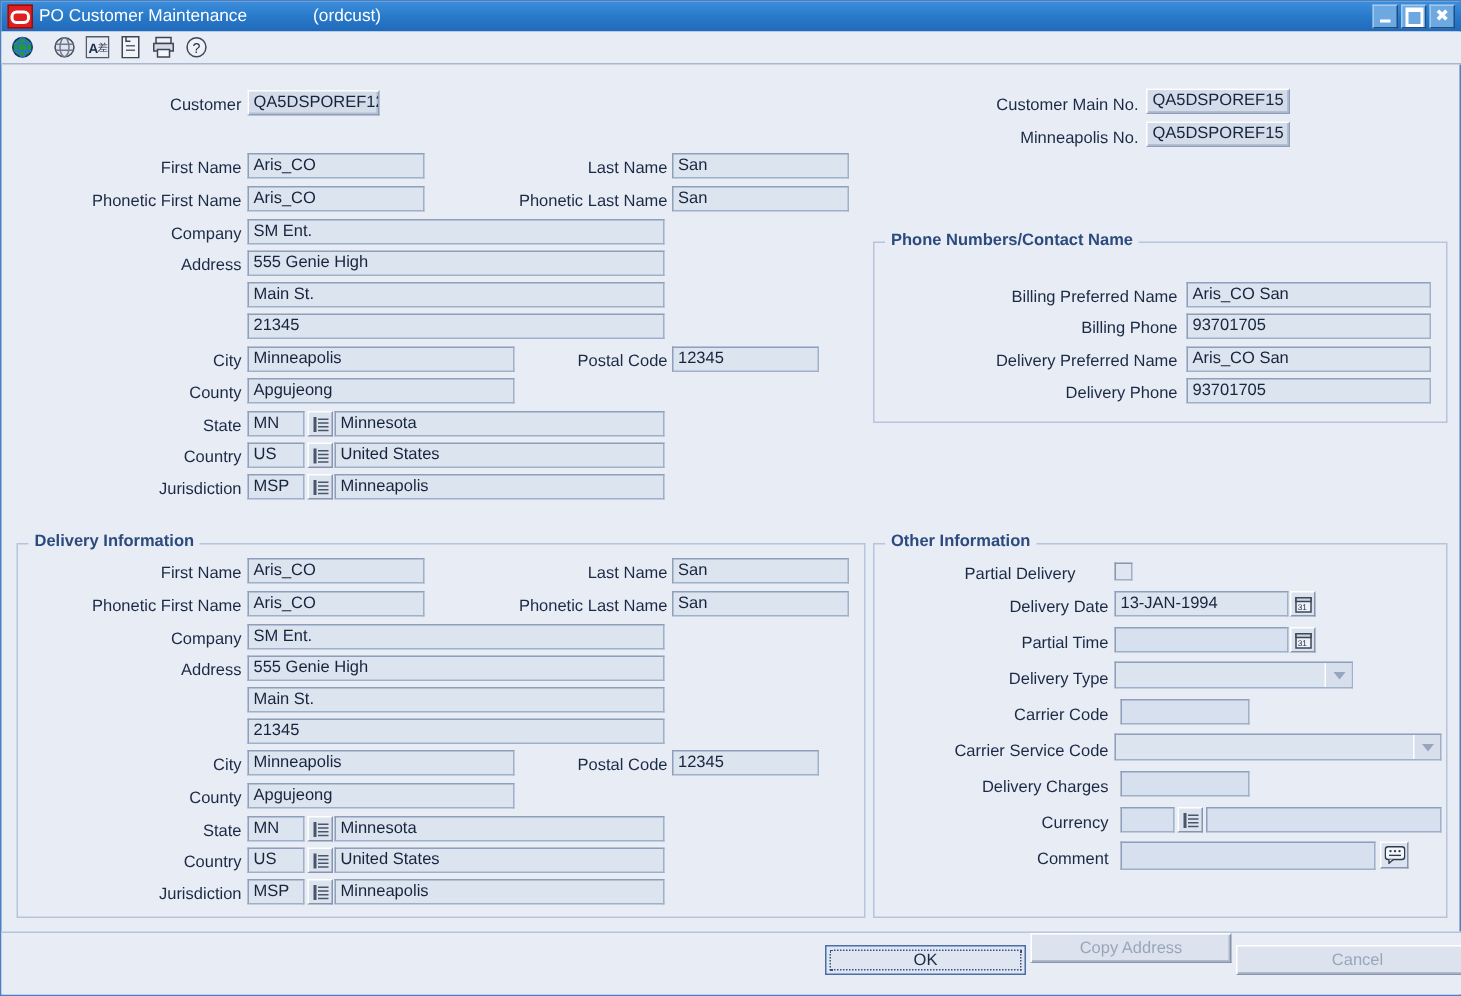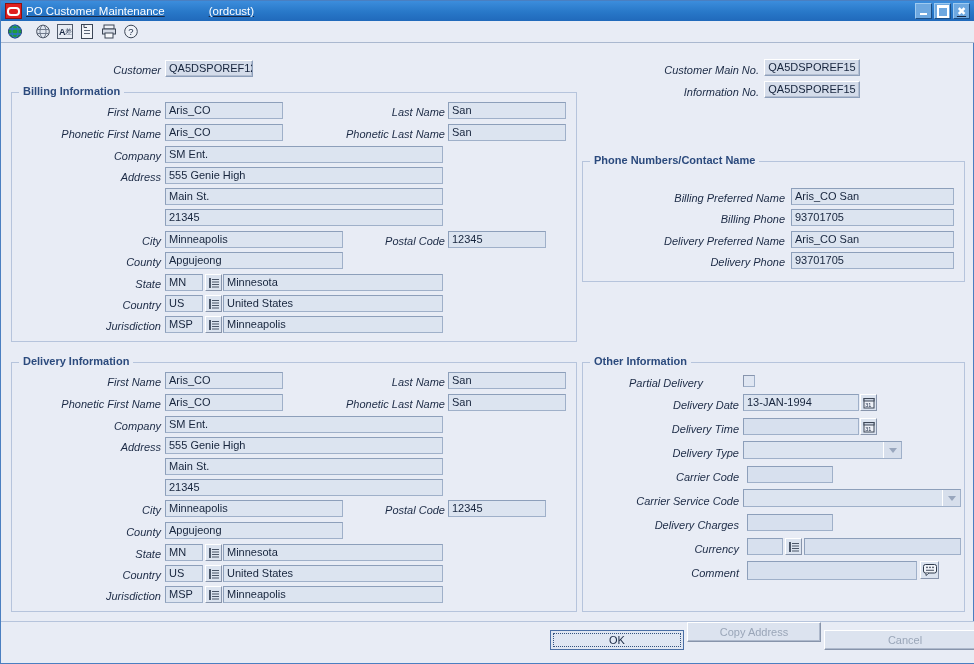--- a/index.html
+++ b/index.html
@@ -10,21 +10,21 @@
     background:#e8ecf5;
     color:#1b2a45;
     -webkit-font-smoothing:none;
   }
   #app{position:relative;width:974px;height:664px;background:#e8ecf5;
        border:1px solid #4a7fc1;box-sizing:border-box;}
 
   
   .titlebar{position:absolute;left:0;top:0;width:974px;height:20px;
     background:linear-gradient(to bottom,#3c8ddc 0%,#2878c8 55%,#2069bb 100%);
-    display:flex;align-items:center;box-sizing:border-box;padding:0 2px;text-decoration:underline;}
+    display:flex;align-items:center;box-sizing:border-box;padding:0 2px;}
   .appicon{width:15px;height:14px;background:#e02020;border:1px solid #8d1111;
     margin:0 4px 0 2px;display:flex;align-items:center;justify-content:center;flex:none;}
   .appicon i{display:block;width:9px;height:5px;border:2px solid #fff;border-radius:4px;}
   .titletext{color:#fff;font-size:11.5px;white-space:nowrap;flex:none;}
   .titlesub{color:#fff;font-size:11.5px;margin-left:44px;flex:none;}
   .winbtns{margin-left:auto;display:flex;gap:2px;padding-right:3px;}
   .wbtn{width:15px;height:14px;background:#6ea8e0;border:1px solid #9ecaf0;
     border-right-color:#1c4f86;border-bottom-color:#1c4f86;
     display:flex;align-items:center;justify-content:center;}
   .wbtn span{display:block;}
@@ -40,21 +40,21 @@
     justify-content:center;border:1px solid transparent;}
   .tbtn svg{display:block;}
   .tbsep{width:6px;}
 
   
   .grp{position:absolute;border:1px solid #b6c4dc;background:transparent;box-sizing:border-box;}
   .grp > .gtitle{position:absolute;top:-8px;left:7px;background:#e8ecf5;
     padding:0 4px;font-weight:bold;font-size:11px;color:#2b4a7d;white-space:nowrap;}
 
   .lbl{position:absolute;text-align:right;font-size:11px;color:#1b2a45;
-    line-height:14px;white-space:nowrap;font-style:italic;}
+    line-height:14px;white-space:nowrap;}
 
   .fld{position:absolute;box-sizing:border-box;height:17px;line-height:15px;
     background:#dce4f0;border:1px solid #9fb0c9;
     border-top-color:#8d9fba;border-left-color:#8d9fba;
     font-size:11px;color:#16243c;padding:0 3px;white-space:nowrap;overflow:hidden;}
   .fld.ctr{text-align:center;}
   .fld.btnlike{background:#d4dcea;border:1px solid #fff;
     border-right-color:#8d9fba;border-bottom-color:#8d9fba;
     box-shadow:inset -1px -1px 0 #b3bed1;height:17px;}
   .fld.empty{background:#d7e0ee;}
@@ -166,26 +166,23 @@
       </svg>
     </div>
   </div>
 
   <div class="lbl" style="left:60px;top:62px;width:100px;">Customer</div>
   <div class="fld btnlike" style="left:164px;top:59px;width:88px;">QA5DSPOREF12</div>
 
   <div class="lbl" style="left:590px;top:62px;width:168px;">Customer Main No.</div>
   <div class="fld btnlike ctr" style="left:763px;top:58px;width:96px;">QA5DSPOREF15</div>
 
-  <div class="lbl" style="left:590px;top:84px;width:168px;">Information No.</div>
+  <div class="lbl" style="left:590px;top:84px;width:168px;">Minneapolis No.</div>
   <div class="fld btnlike ctr" style="left:763px;top:80px;width:96px;">QA5DSPOREF15</div>
 
-  <div class="grp" style="left:10px;top:91px;width:566px;height:250px;">
-    <div class="gtitle">Billing Information</div>
-  </div>
 
   <div class="lbl" style="left:30px;top:104px;width:130px;">First Name</div>
   <div class="fld" style="left:164px;top:101px;width:118px;">Aris_CO</div>
   <div class="lbl" style="left:310px;top:104px;width:134px;">Last Name</div>
   <div class="fld" style="left:447px;top:101px;width:118px;">San</div>
 
   <div class="lbl" style="left:30px;top:126px;width:130px;">Phonetic First Name</div>
   <div class="fld" style="left:164px;top:123px;width:118px;">Aris_CO</div>
   <div class="lbl" style="left:310px;top:126px;width:134px;">Phonetic Last Name</div>
   <div class="fld" style="left:447px;top:123px;width:118px;">San</div>
@@ -327,34 +324,34 @@
         <rect x="4" y="7" width="7" height="1" fill="#4a5668"></rect>
         <rect x="4" y="9.5" width="7" height="1" fill="#4a5668"></rect>
       </svg>
   </div>
   <div class="fld" style="left:222px;top:585px;width:220px;">Minneapolis</div>
 
   <div class="grp" style="left:581px;top:361px;width:383px;height:250px;">
     <div class="gtitle">Other Information</div>
   </div>
 
-  <div class="lbl" style="left:584px;top:375px;width:118px;">Partial Delivery</div>
+  <div class="lbl" style="left:620px;top:375px;width:118px;text-align:center;">Partial Delivery</div>
   <div class="chk" style="left:742px;top:374px;"></div>
 
   <div class="lbl" style="left:600px;top:397px;width:138px;">Delivery Date</div>
   <div class="fld" style="left:742px;top:393px;width:116px;">13-JAN-1994</div>
   <div class="calbtn" style="left:859px;top:393px;">
     <svg width="12" height="12" viewBox="0 0 12 12">
       <rect x="1" y="1.5" width="10" height="9.5" fill="#eef1f7" stroke="#3c4656"></rect>
       <rect x="1" y="1.5" width="10" height="2.5" fill="#c9d2e0" stroke="#3c4656"></rect>
       <text x="2.2" y="9.6" font-family="Liberation Sans, sans-serif" font-size="5.5" fill="#1b2a45">31</text>
     </svg>
   </div>
 
-  <div class="lbl" style="left:600px;top:421px;width:138px;">Delivery Time</div>
+  <div class="lbl" style="left:600px;top:421px;width:138px;">Partial Time</div>
   <div class="fld empty" style="left:742px;top:417px;width:116px;"></div>
   <div class="calbtn" style="left:859px;top:417px;">
     <svg width="12" height="12" viewBox="0 0 12 12">
       <rect x="1" y="1.5" width="10" height="9.5" fill="#eef1f7" stroke="#3c4656"></rect>
       <rect x="1" y="1.5" width="10" height="2.5" fill="#c9d2e0" stroke="#3c4656"></rect>
       <text x="2.2" y="9.6" font-family="Liberation Sans, sans-serif" font-size="5.5" fill="#1b2a45">31</text>
     </svg>
   </div>
 
   <div class="lbl" style="left:600px;top:445px;width:138px;">Delivery Type</div>

